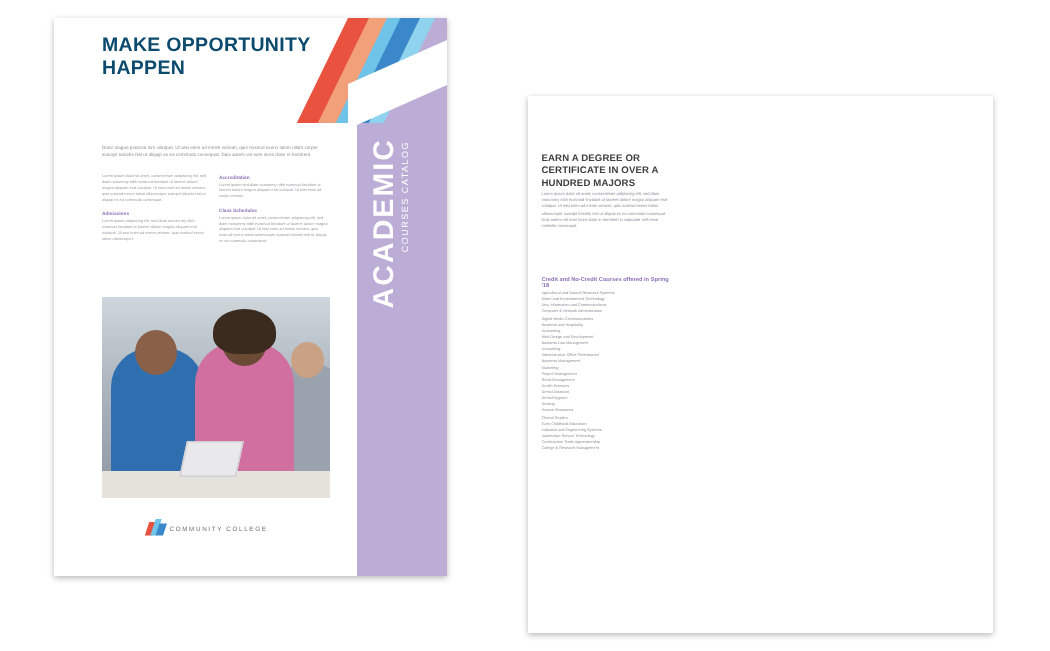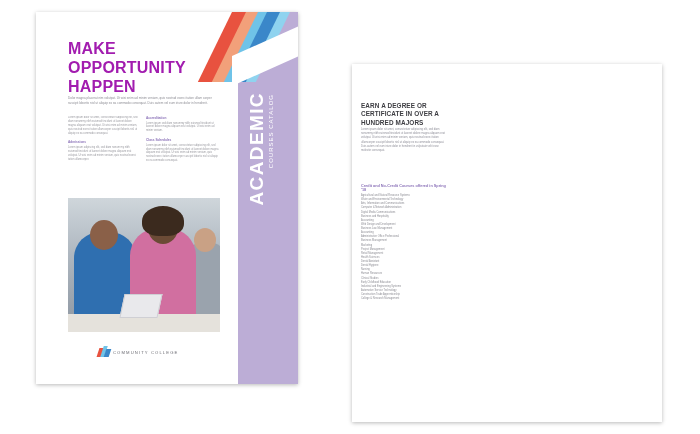--- a/index.html
+++ b/index.html
@@ -27,22 +27,22 @@
   .rb5{left:244px;top:0;width:10px;height:70px;background:#8fd3ef;transform:skewX(-26deg);}
   .rb-mask{position:absolute;left:196px;top:44px;width:66px;height:30px;background:#ffffff;transform:skewY(-24deg);transform-origin:top left;}
 
   
   .vert-wrap{position:absolute;right:8px;top:80px;width:44px;height:230px;}
   .vert-title{position:absolute;left:0;top:0;writing-mode:vertical-rl;transform:rotate(180deg);
     font-size:19px;letter-spacing:1.4px;color:#ffffff;font-weight:bold;}
   .vert-sub{position:absolute;left:22px;top:2px;writing-mode:vertical-rl;transform:rotate(180deg);
     font-size:6px;letter-spacing:1px;color:#ffffff;}
 
-  .headline{position:absolute;left:32px;top:28px;width:150px;font-size:16px;line-height:1.18;
-    color:#a21caf;font-weight:bold;letter-spacing:.2px;}
+  .headline{position:absolute;left:32px;top:10px;width:150px;font-size:13px;line-height:1.18;
+    color:#0c4a6e;font-weight:bold;letter-spacing:.2px;}
   .sub-lorem{position:absolute;left:32px;top:84px;width:152px;font-size:3.1px;line-height:1.5;color:#8e8e95;}
   .body-col-a{position:absolute;left:32px;top:104px;width:70px;}
   .body-col-b{position:absolute;left:110px;top:104px;width:74px;}
   .lbl-purple{color:#8b72b8;font-weight:bold;}
   .lbl-row{font-size:3.2px;margin-bottom:1.5px;}
 
   
   .photo{position:absolute;overflow:hidden;background:#c9ccd2;}
   #cover-photo{left:32px;top:186px;width:152px;height:134px;}
   .ph-bg{position:absolute;inset:0;background:

